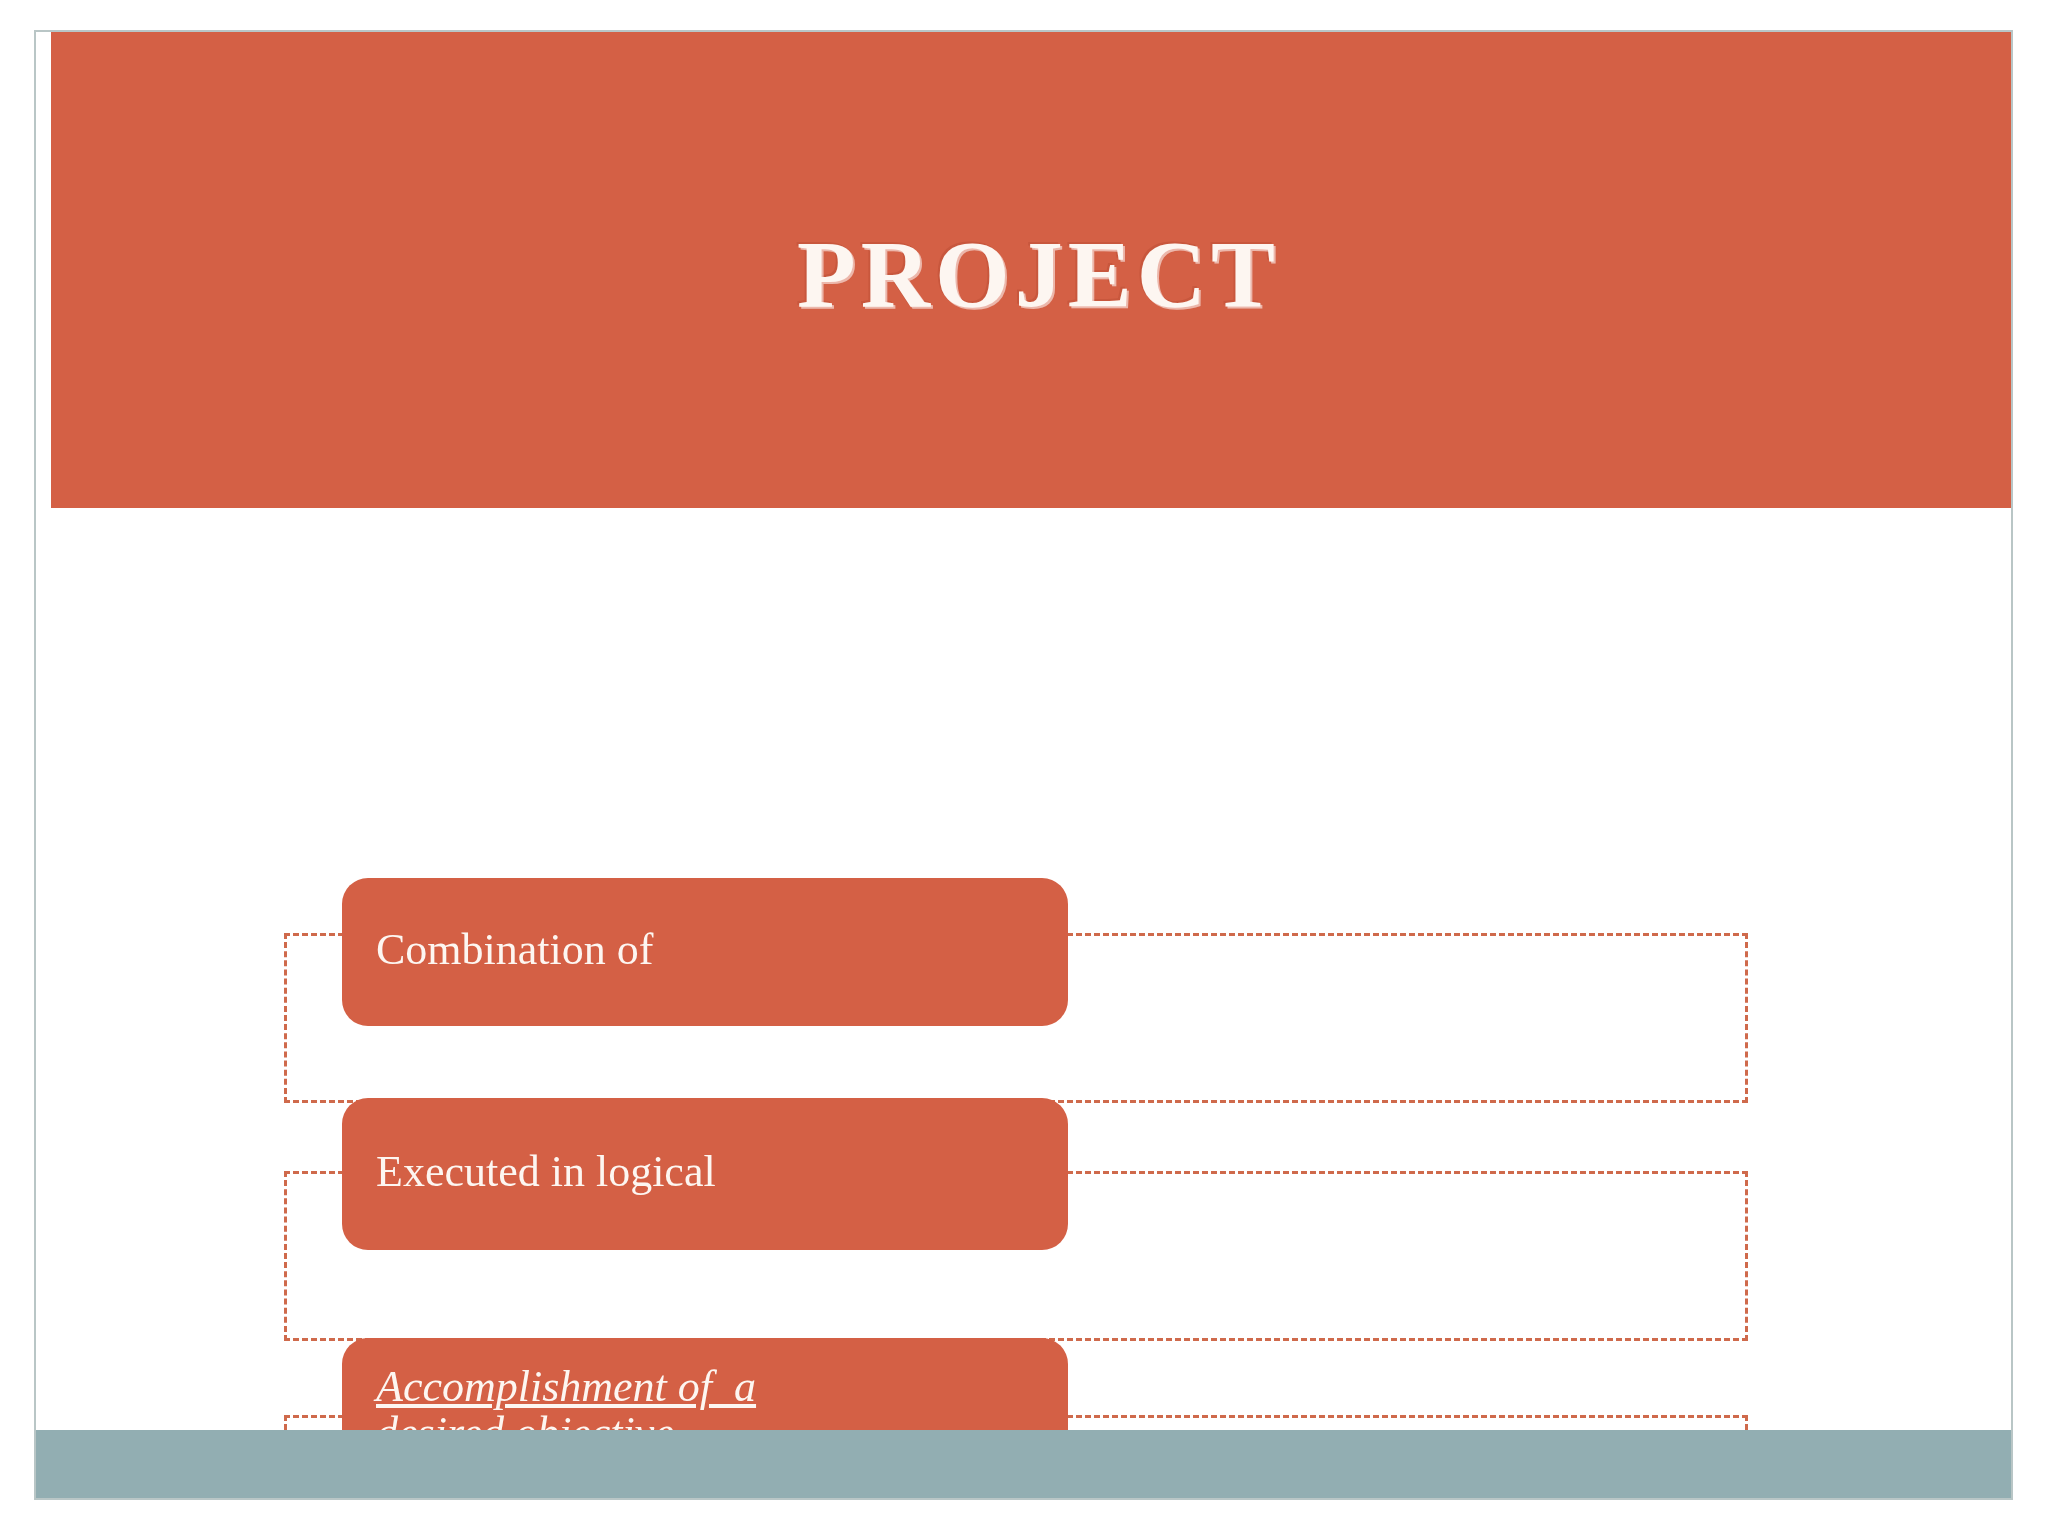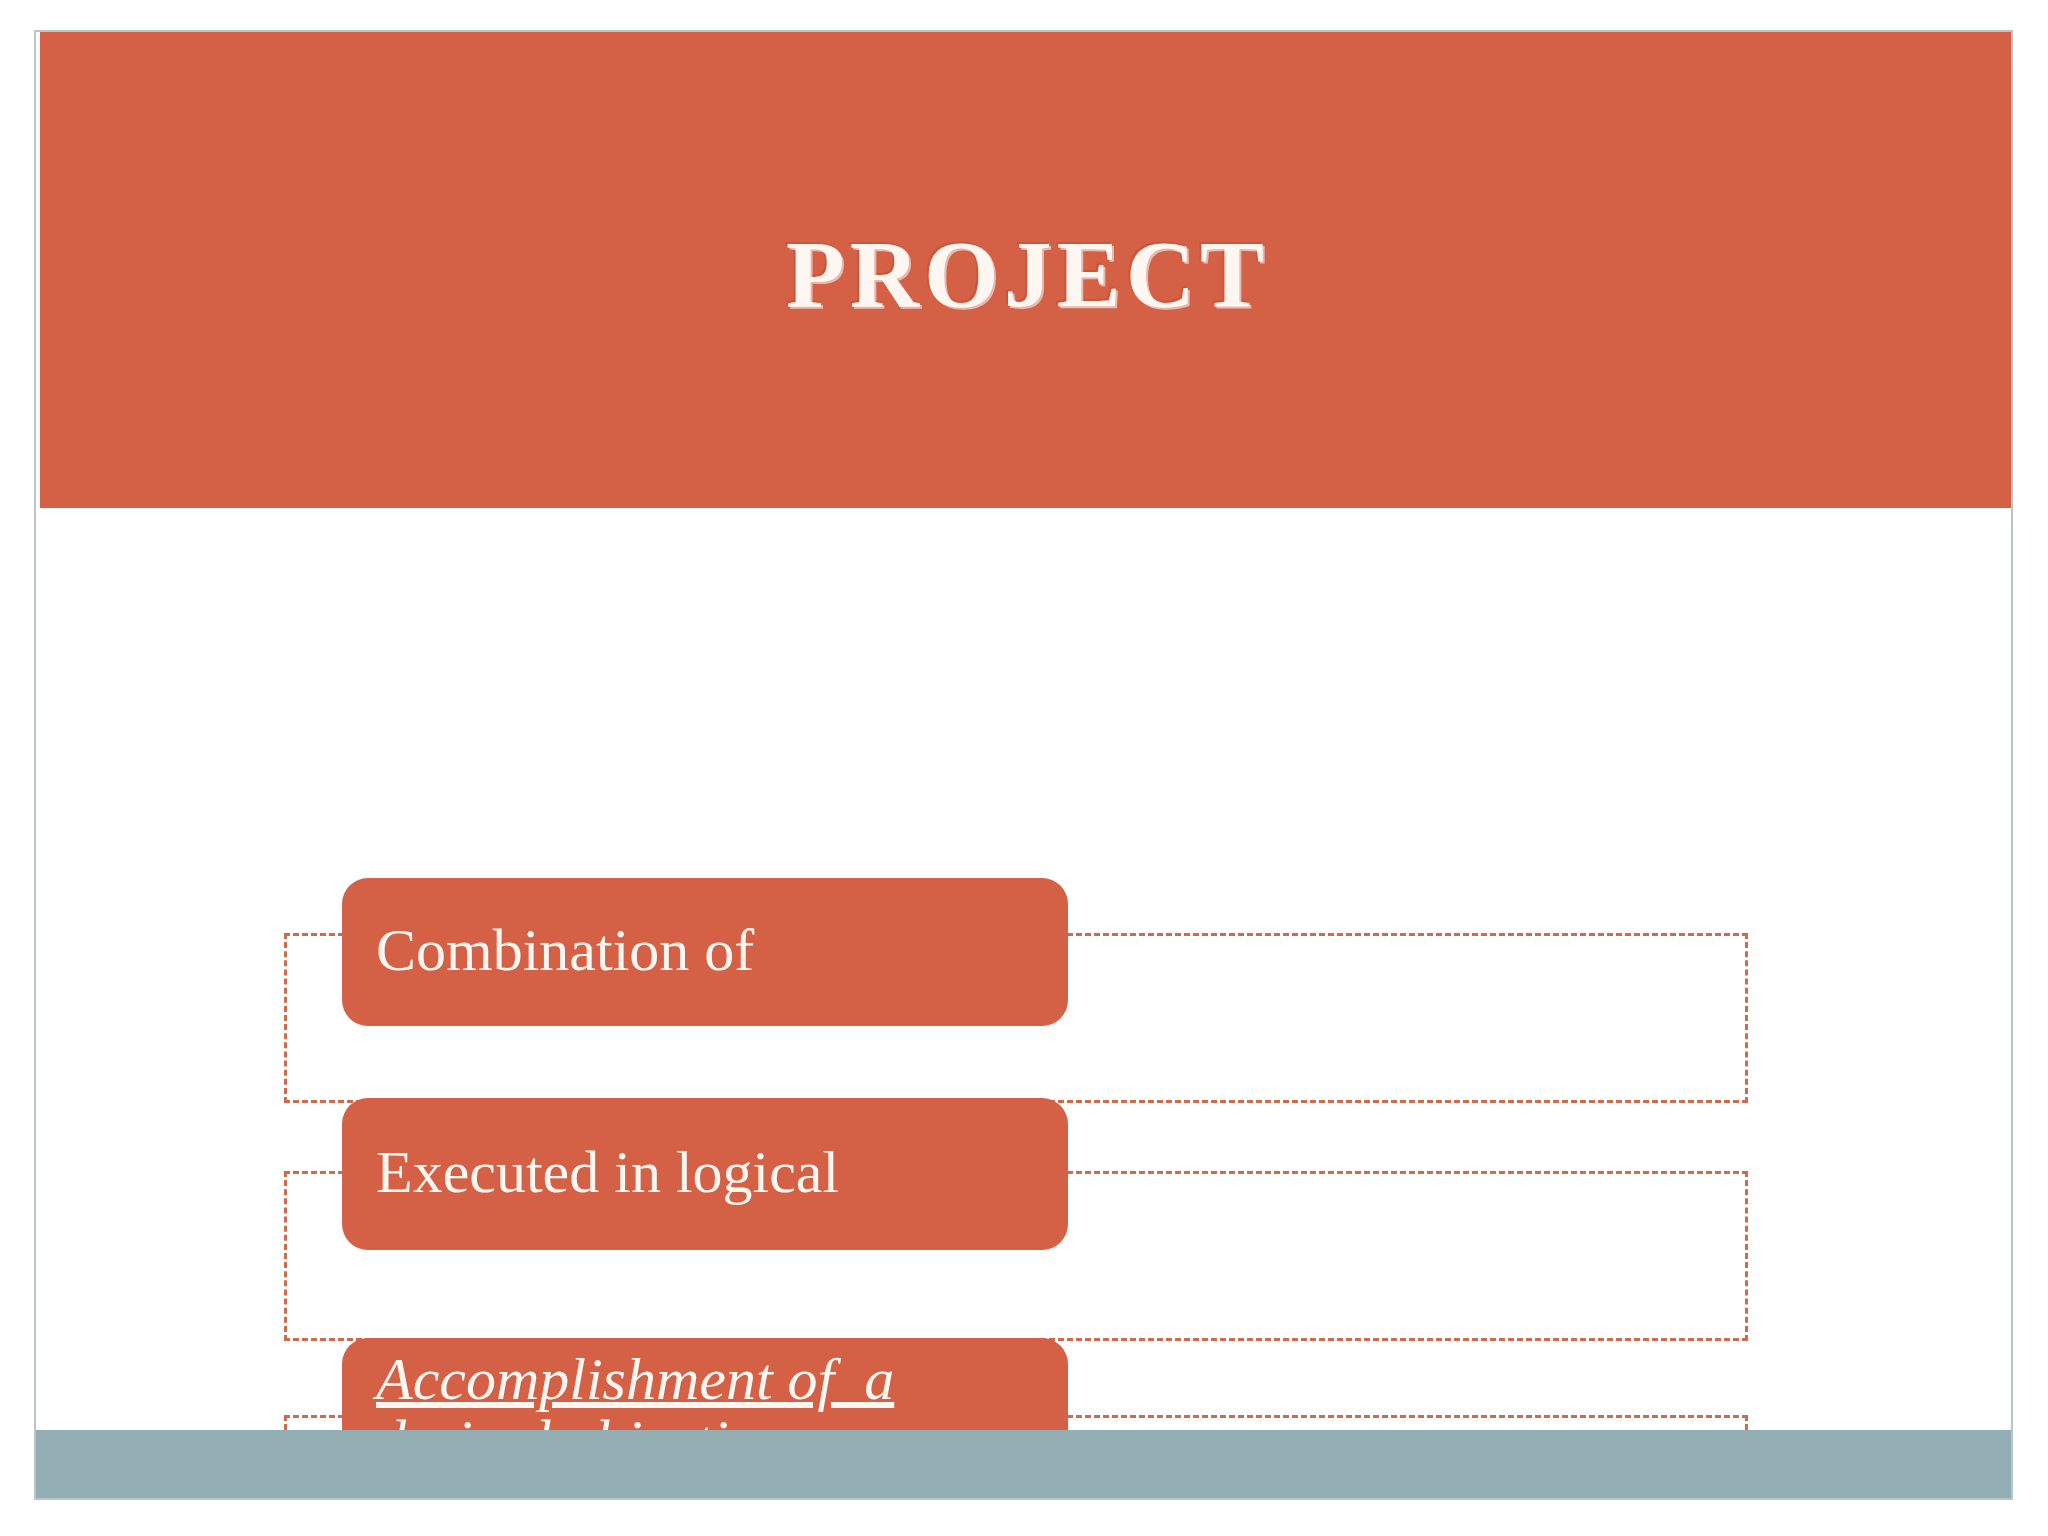--- a/index.html
+++ b/index.html
@@ -23,21 +23,21 @@
     height: 1470px;
     background: #ffffff;
     box-sizing: border-box;
     border: 2px solid #b9c6c6;
     overflow: hidden;
   }
 
   
   .header-band {
     position: absolute;
-    left: 4px;
+    left: 15px;
     top: 0;
     width: 100%;
     height: 476px;
     background: #d46045;
   }
 
   .slide-title {
     position: absolute;
     left: 0;
     top: 0;
@@ -121,21 +121,21 @@
   .ghost-3 { left: 248px; top: 907px; width: 1464px; height: 170px; }
 
   
   .callout {
     position: absolute;
     background: #d46045;
     border-radius: 26px;
     color: #fdf6f1;
     box-sizing: border-box;
     padding: 14px 34px 18px 34px;
-    font-size: 60px;
+    font-size: 44px;
     line-height: 1.04;
     display: flex;
     flex-direction: column;
     justify-content: center;
   }
   .callout-1 { left: 306px; top: 370px; width: 726px; height: 148px; }
   .callout-2 { left: 306px; top: 590px; width: 726px; height: 152px; }
   .callout-3 { left: 306px; top: 830px; width: 726px; height: 148px; font-style: italic; text-decoration: underline; }
 
   .callout .ln { white-space: pre; }

